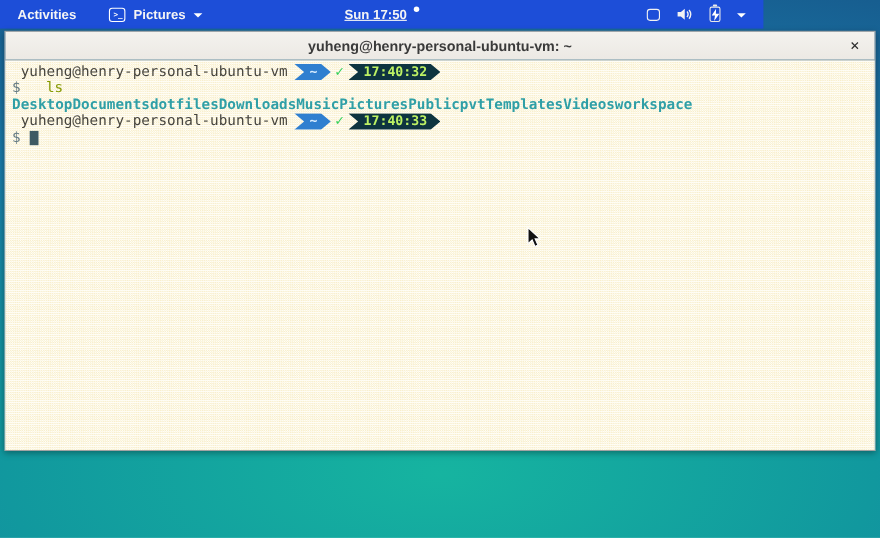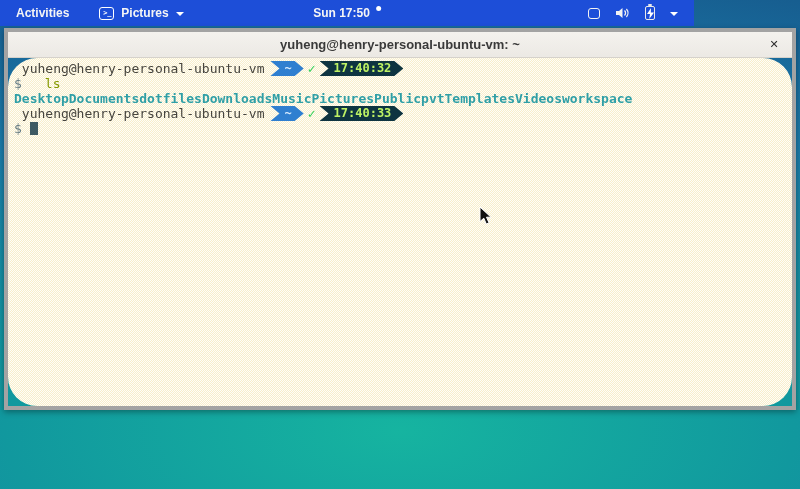--- a/index.html
+++ b/index.html
@@ -25,59 +25,58 @@
     font:700 7px "DejaVu Sans Mono", monospace; color:#fff;
     display:flex; align-items:center; justify-content:center; padding-left:1px;
   }
   .chevron-sm {
     width:0; height:0; margin-top:1px;
     border-left:4px solid transparent; border-right:4px solid transparent;
     border-top:4px solid #fff;
   }
   .clock-wrap {
     position:absolute; left:50%; transform:translateX(-50%);
-    display:flex; align-items:flex-start; gap:6px;
+    display:flex; align-items:flex-start; gap:6px;text-decoration:underline;
   }
   .notif-dot { width:5px; height:5px; border-radius:50%; background:#fff; }
   .status { margin-left:auto; margin-right:16px; display:flex; align-items:center; gap:15px; }
   .display-ic { width:12px; height:11px; border:1.4px solid #f2f2f2; border-radius:3px; }
   .battery-ic {
     position:relative; width:10px; height:14px; border:1.2px solid #e9e9e9;
     border-radius:2px; display:flex; align-items:center; justify-content:center;
   }
   .battery-ic::before {
     content:""; position:absolute; top:-3px; left:50%; transform:translateX(-50%);
     width:4px; height:2px; background:#e9e9e9; border-radius:1px;
   }
 
   
   .window {
     position:absolute; left:4px; top:28px; width:792px; height:382px;
-    border:4px solid #a3a3a3; display:flex; flex-direction:column;
+    border:1px solid #a3a3a3; display:flex; flex-direction:column;
     box-shadow:0 2px 6px rgba(0,0,0,.35);
   }
   .titlebar {
     flex:0 0 26px; position:relative;
     display:flex; align-items:center; justify-content:center;
     background:linear-gradient(#f4f2ee, #ece9e4);
     border-bottom:1px solid #d6d2cb;
     color:#3a3a3a; font-weight:700; font-size:13px;
   }
   .close-btn {
     position:absolute; right:9px; top:50%; transform:translateY(-50%);
     width:18px; height:18px; display:flex; align-items:center; justify-content:center;
     color:#2d2d2d; font:700 11px "DejaVu Sans", sans-serif;
   }
   .terminal {
     flex:1; overflow:hidden; padding:3px 6px;
     font:13px "DejaVu Sans Mono", monospace; line-height:15px; color:#47453e;
     background-color:#fffdf4;
     background-image:conic-gradient(#f8eecb 25%, #fffef8 25% 50%, #f8eecb 50% 75%, #fffef8 75%);
     background-size:2px 2px;
-    border-radius:29px;
   }
   .tline { height:15px; white-space:pre; display:flex; align-items:center; }
   .host { color:#47453e; }
   .sp { white-space:pre; }
   .ribbon {
     height:15px; line-height:15px; padding:0 12px 0 14px;
     clip-path:polygon(0 0, calc(100% - 9px) 0, 100% 50%, calc(100% - 9px) 100%, 0 100%, 9px 50%);
     font-size:12px; font-weight:700;
   }
   .ribbon.blue { background:#2f7fd0; color:#d8ecff; margin-left:6px; }

